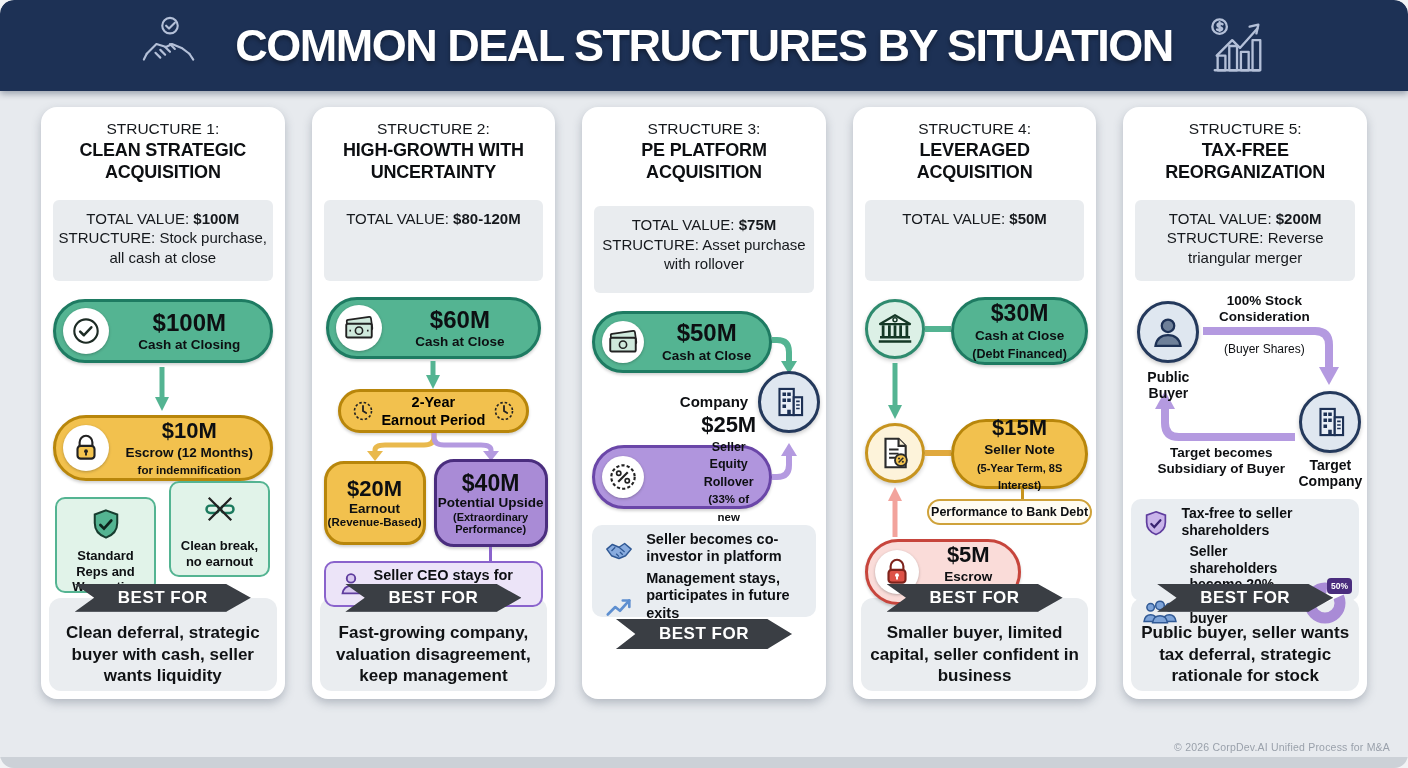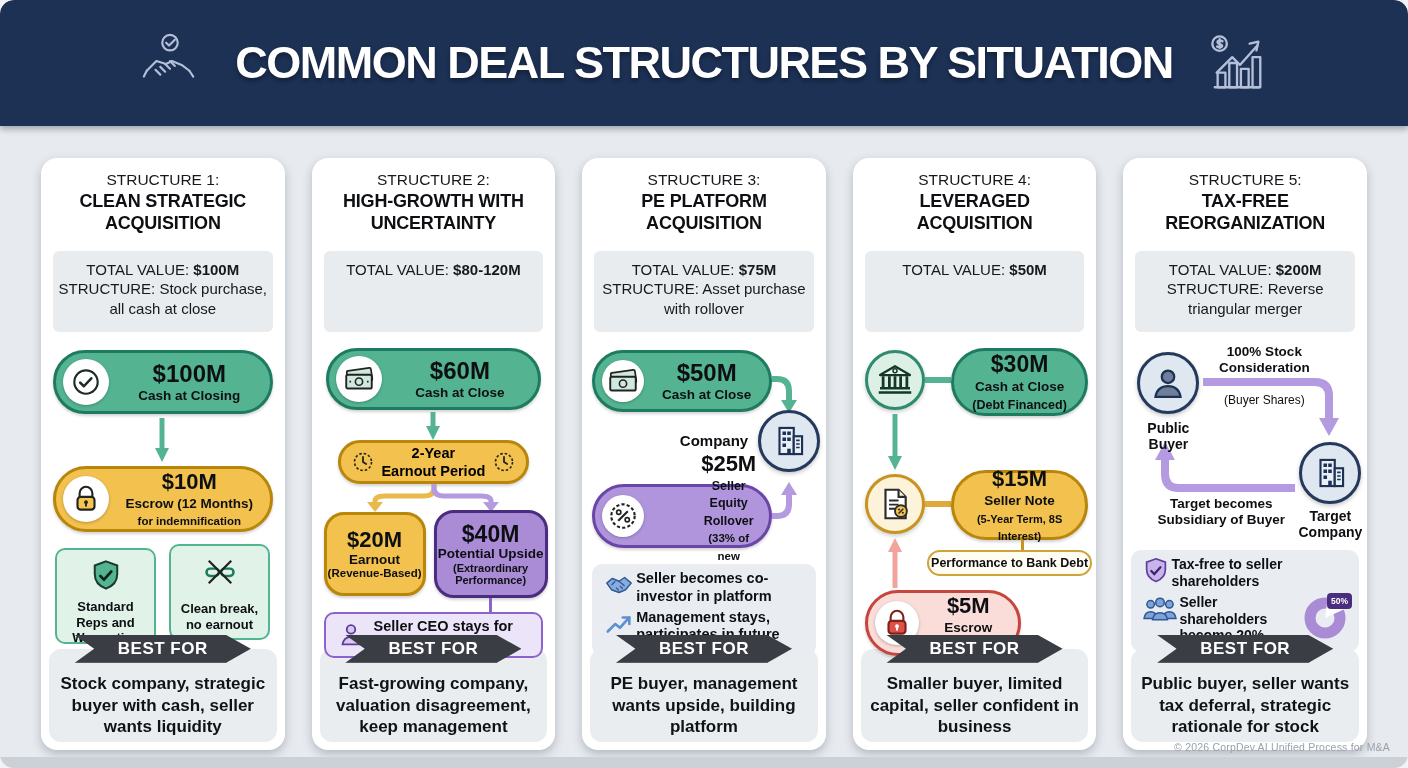--- a/index.html
+++ b/index.html
@@ -1,22 +1,22 @@
 <!DOCTYPE html>
 <html><head>
 <meta charset="utf-8">
 <style>
   html,body{margin:0;padding:0;background:#f2f3f5;font-family:"Liberation Sans",sans-serif;}
   .canvas{position:relative;width:1408px;height:768px;background:#e7eaee;border-radius:14px;overflow:hidden;}
   
-  .header{height:126px;background:#1d3155;border-radius:14px 14px 0 0;display:flex;align-items:center;justify-content:center;gap:34px;box-shadow:0 3px 6px rgba(20,35,60,.35);}
+  .header{height:91px;background:#1d3155;border-radius:14px 14px 0 0;display:flex;align-items:center;justify-content:center;gap:34px;box-shadow:0 3px 6px rgba(20,35,60,.35);}
   .header h1{margin:0;color:#fff;font-size:45px;font-weight:bold;letter-spacing:-1.5px;text-shadow:0 3px 4px rgba(0,0,0,.35);white-space:nowrap;}
   .hicon{width:62px;height:62px;flex:0 0 62px;}
   
-  .cards{display:flex;gap:27px;padding:32px 41px 0;}
+  .cards{display:flex;gap:27px;padding:16px 41px 0;}
   .card{flex:1;height:592px;background:#fff;border-radius:16px;box-shadow:0 4px 10px rgba(95,105,120,.38);display:flex;flex-direction:column;position:relative;}
   .card-title{height:84px;padding-top:13px;text-align:center;line-height:1.22;}
   .struct-label{font-size:15.5px;color:#15181c;}
   .struct-title{font-size:18px;font-weight:bold;color:#0d0f12;letter-spacing:-.2px;padding:1px 10px 0;}
   .info{height:78px;margin:2px 12px 0;background:#e9ecef;border-radius:6px;text-align:center;font-size:15px;color:#15181c;padding-top:9px;line-height:1.3;}
   .info .val{font-weight:bold;}
   .flow{position:relative;height:322px;margin-top:4px;}
   .flow *{box-sizing:border-box;}
   
   .pill{position:absolute;display:flex;align-items:center;border-radius:40px;border:3px solid;box-shadow:0 2px 3px rgba(0,0,0,.18);}
@@ -37,21 +37,21 @@
   .feature .flabel{font-size:13px;font-weight:bold;text-align:center;line-height:1.18;color:#0d0f12;padding:0 4px;}
   
   .roundbox{position:absolute;border-radius:20px;border:3px solid;display:flex;flex-direction:column;align-items:center;justify-content:center;text-align:center;line-height:1.1;color:#0d0f12;box-shadow:0 2px 3px rgba(0,0,0,.18);}
   .roundbox.gold{background:#f2c14e;border-color:#b8860b;}
   .roundbox.purple{background:#a98bd6;border-color:#4a2d7e;}
   .softbox{position:absolute;background:#ece4f8;border:2px solid #8a63cc;border-radius:10px;display:flex;align-items:center;gap:8px;padding:6px 10px;}
   .softbox svg{width:30px;height:30px;flex:0 0 30px;}
   .softbox .stext{font-size:14.5px;font-weight:bold;line-height:1.2;color:#0d0f12;text-align:left;}
   
   .notes{position:absolute;background:#e9edf1;border-radius:10px;padding:6px 10px;display:flex;flex-direction:column;justify-content:space-evenly;}
-  .nrow{display:flex;align-items:flex-start;}
+  .nrow{display:flex;align-items:flex-end;gap:10px;}
   .nrow svg{flex:0 0 auto;}
   .ntext{font-size:14.5px;font-weight:bold;line-height:1.2;color:#0d0f12;text-align:left;flex:1;}
   .ndiv{height:1px;background:#c7cdd4;margin:2px 0;}
   
   .node{position:absolute;border-radius:50%;border:3px solid #24395c;background:#dfe7f0;display:flex;align-items:center;justify-content:center;box-shadow:0 2px 4px rgba(0,0,0,.22);}
   .iconcircle{position:absolute;border-radius:50%;display:flex;align-items:center;justify-content:center;box-shadow:0 2px 4px rgba(0,0,0,.2);}
   .flabel-abs{position:absolute;font-weight:bold;color:#0d0f12;text-align:center;line-height:1.15;}
   
   .bestfor{position:relative;z-index:2;margin:0 auto -14px;width:176px;height:30px;background:#3a3e44;color:#fff;font-size:17px;font-weight:bold;letter-spacing:.5px;display:flex;align-items:center;justify-content:center;clip-path:polygon(0 0,86% 0,100% 50%,86% 100%,0 100%,11% 50%);box-shadow:0 2px 3px rgba(0,0,0,.3);}
   .cfooter{flex:1;margin:0 8px 8px;background:#eaedf0;border-radius:12px;padding:24px 6px 4px;text-align:center;font-size:17px;font-weight:bold;line-height:1.28;color:#101214;}
@@ -129,33 +129,33 @@
         </div>
         <div class="feature" style="left:14px;top:212px">
           <span>
             <svg viewBox="0 0 32 32" width="36" height="36">
                 <path d="M16 3l10 3.6v7.6c0 6.5-4.2 10.9-10 13-5.8-2.1-10-6.5-10-13V6.6z" fill="#54b492" stroke="#173c2f" stroke-width="1.8"></path>
                 <path d="M11 16l3.2 3.2 6.5-7.2" fill="none" stroke="#0d241c" stroke-width="2.4" stroke-linecap="round"></path>
               </svg>
           </span>
           <span class="flabel">Standard Reps and Warranties</span>
         </div>
-        <div class="feature" style="left:128px;top:208px">
+        <div class="feature" style="left:128px;top:196px">
           <span>
             <svg viewBox="0 0 32 32" width="36" height="36">
                 <rect x="4" y="13" width="11" height="6.5" rx="3.2" fill="none" stroke="#1c7a5e" stroke-width="2.2"></rect>
                 <rect x="17" y="13" width="11" height="6.5" rx="3.2" fill="none" stroke="#1c7a5e" stroke-width="2.2"></rect>
                 <path d="M6 6l20 20M26 6L6 26" stroke="#222" stroke-width="2"></path>
               </svg>
           </span>
           <span class="flabel" style="margin-top:6px">Clean break, no earnout</span>
         </div>
       </div>
       <div class="bestfor">BEST FOR</div>
-      <div class="cfooter">Stock company, strategic buyer with cash, seller wants liquidity</div>
+      <div class="cfooter">Clean deferral, strategic buyer with cash, seller wants liquidity</div>
     </div>
 
     <div class="card">
       <div class="card-title">
         <div class="struct-label">STRUCTURE 2:</div>
         <div class="struct-title">HIGH-GROWTH WITH UNCERTAINTY</div>
       </div>
       <div class="info">
         <div><span>TOTAL VALUE:</span> <span class="val">$80-120M</span></div>
       </div>
@@ -288,21 +288,20 @@
               <svg viewBox="0 0 32 32" width="34" height="30">
                   <path d="M4 24l8-8 5 4L27 9" fill="none" stroke="#5e8fd0" stroke-width="2.8" stroke-linejoin="round" stroke-linecap="round"></path>
                   <path d="M20 9h7v7" fill="none" stroke="#5e8fd0" stroke-width="2.8" stroke-linecap="round" stroke-linejoin="round"></path>
                 </svg>
             </span>
             <span class="ntext">Management stays, participates in future exits</span>
           </div>
         </div>
       </div>
       <div class="bestfor">BEST FOR</div>
-      <div class="cfooter">PE buyer, management wants upside, building platform</div>
     </div>
 
     <div class="card">
       <div class="card-title">
         <div class="struct-label">STRUCTURE 4:</div>
         <div class="struct-title">LEVERAGED ACQUISITION</div>
       </div>
       <div class="info">
         <div><span>TOTAL VALUE:</span> <span class="val">$50M</span></div>
       </div>

